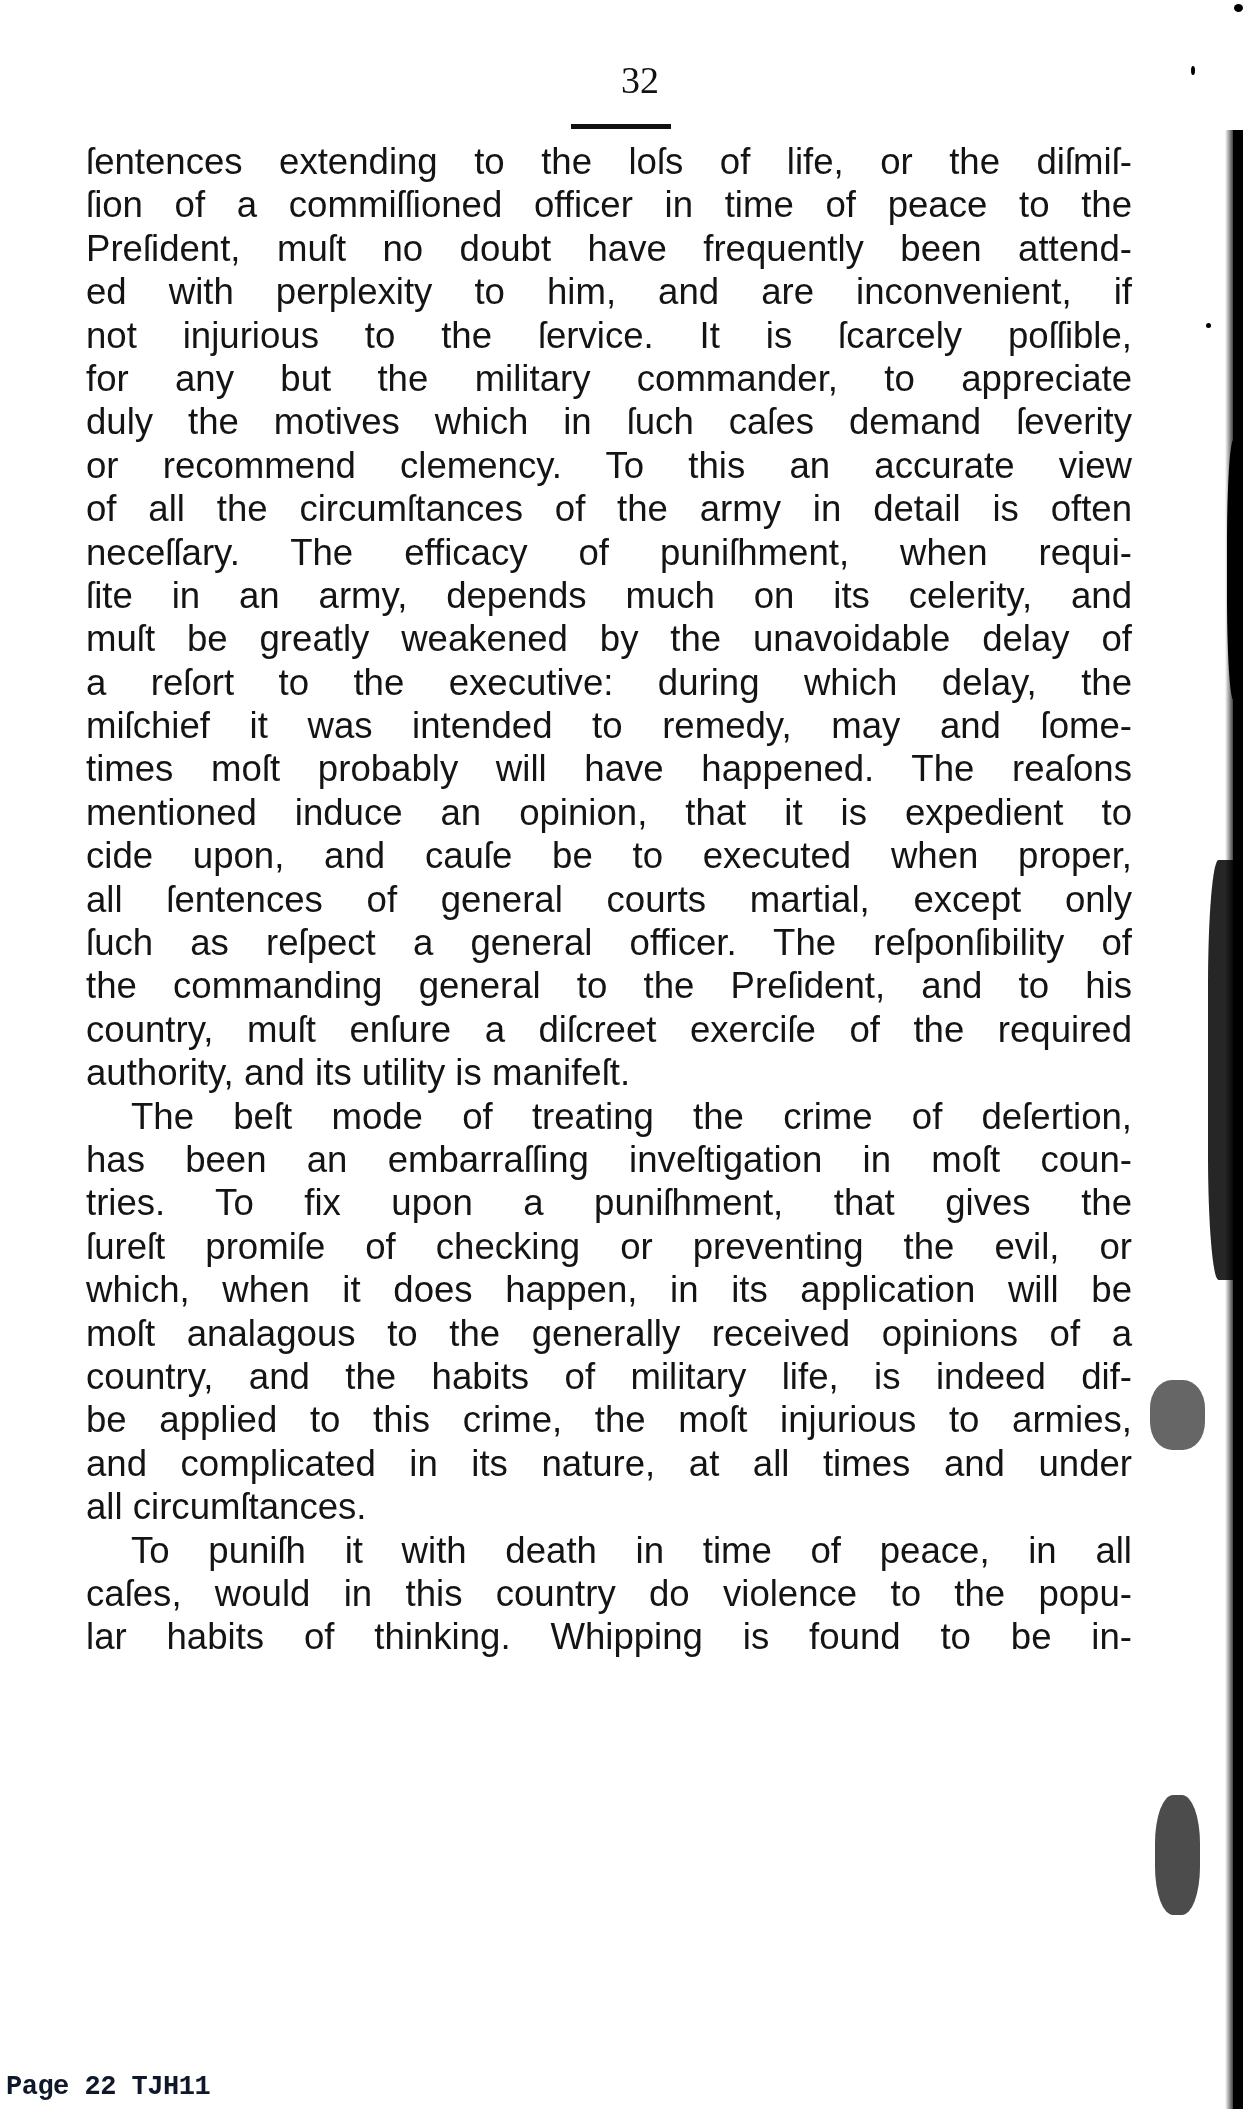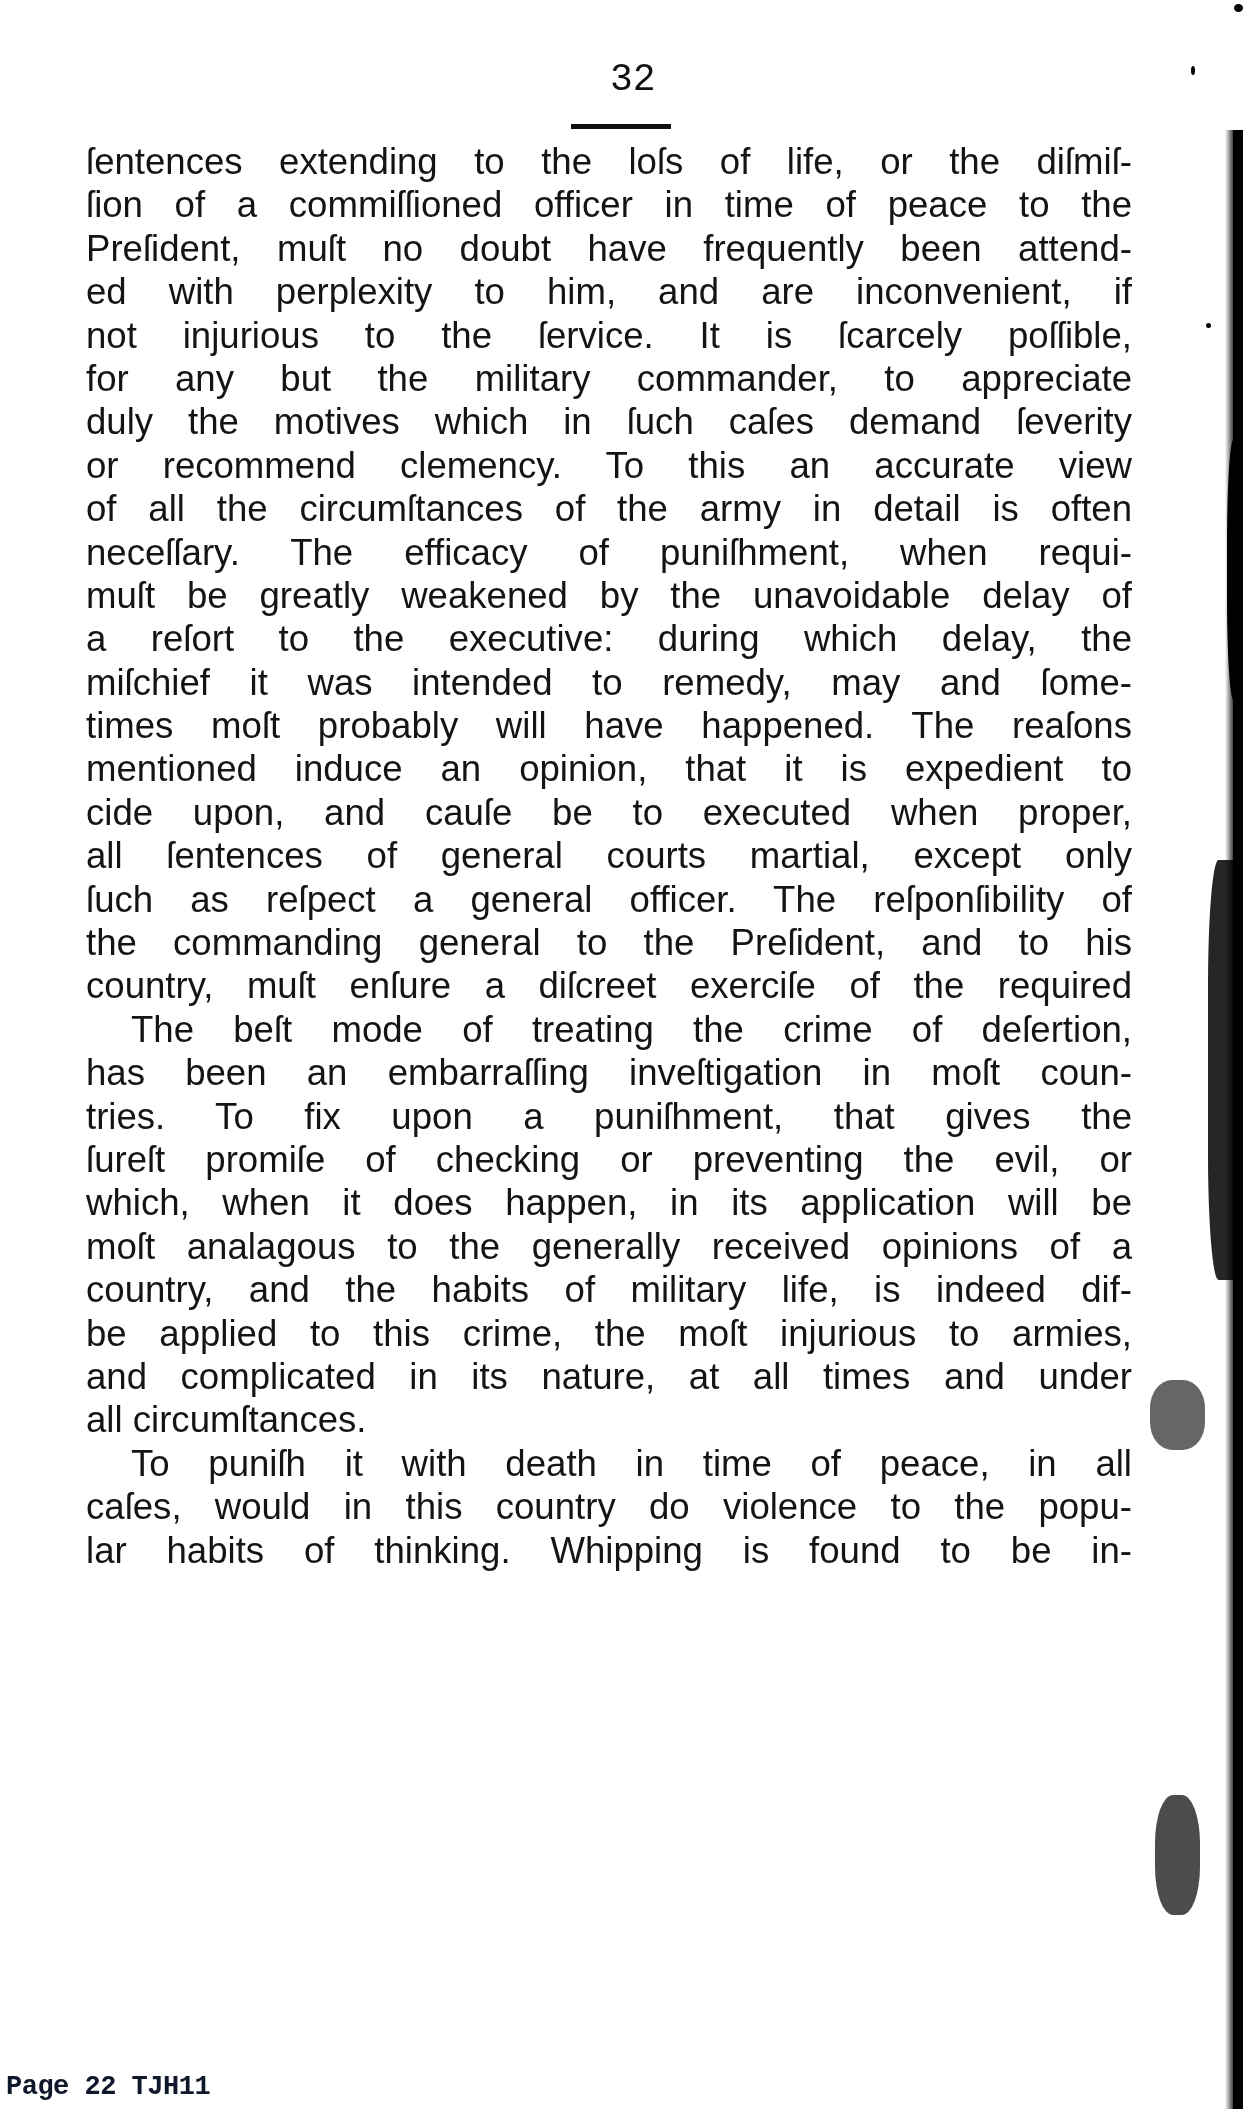--- a/index.html
+++ b/index.html
@@ -1,19 +1,19 @@
 <!DOCTYPE html>
 <html><head>
 <meta charset="utf-8">
 <style>
   html, body { margin: 0; padding: 0; background: #ffffff; }
   body { width: 1243px; height: 2109px; position: relative; overflow: hidden; }
   .page { position: absolute; left: 0; top: 0; width: 1243px; height: 2109px; background: #ffffff; }
-  .page-number { position: absolute; left: 610px; top: 58px; width: 60px; 
-    font-family: Liberation Mono, monospace; font-size: 38px; color: #111; }
+  .page-number { position: absolute; left: 610px; top: 58px; width: 60px; text-align: center;
+    font-family: Liberation Serif, serif; font-size: 38px; color: #111; }
   .rule { position: absolute; left: 571px; top: 124px; width: 100px; height: 5px; background: #111; }
   .text { position: absolute; left: 86px; top: 140px; width: 1046px;
     font-family: Liberation Sans, sans-serif; font-size: 36.6px; color: #141414; }
   .line { height: 43.4px; line-height: 43.4px; white-space: nowrap; text-align: justify; text-align-last: justify; }
   .line.last { text-align-last: left; }
   .line.indent { padding-left: 45px; }
   .footer { position: absolute; left: 6px; top: 2072px;
     font-family: Liberation Mono, monospace; font-weight: bold; font-size: 27px; color: #0f172a; letter-spacing: -0.5px; }
   .gutter { position: absolute; left: 1215px; top: 130px; width: 28px; height: 1979px; }
   .gutter .shadow { position: absolute; right: 0; top: 0; width: 18px; height: 100%;
@@ -32,30 +32,32 @@
       <div class="line">ſentences extending to the loſs of life, or the diſmiſ-</div>
       <div class="line">ſion of a commiſſioned officer in time of peace to the</div>
       <div class="line">Preſident, muſt no doubt have frequently been attend-</div>
       <div class="line">ed with perplexity to him, and are inconvenient, if</div>
       <div class="line">not injurious to the ſervice.  It is ſcarcely poſſible,</div>
       <div class="line">for any but the military commander, to appreciate</div>
       <div class="line">duly the motives which in ſuch caſes demand ſeverity</div>
       <div class="line">or recommend clemency.  To this an accurate view</div>
       <div class="line">of all the circumſtances of the army in detail is often</div>
       <div class="line">neceſſary.  The efficacy of puniſhment, when requi-</div>
+      <div class="line">ſite in an army, depends much on its celerity, and</div>
       <div class="line">muſt be greatly weakened by the unavoidable delay of</div>
       <div class="line">a reſort to the executive: during which delay, the</div>
       <div class="line">miſchief it was intended to remedy, may and ſome-</div>
       <div class="line">times moſt probably will have happened.  The reaſons</div>
       <div class="line">mentioned induce an opinion, that it is expedient to</div>
       <div class="line">cide upon, and cauſe be to executed when proper,</div>
       <div class="line">all ſentences of general courts martial, except only</div>
       <div class="line">ſuch as reſpect a general officer.  The reſponſibility of</div>
       <div class="line">the commanding general to the Preſident, and to his</div>
       <div class="line">country, muſt enſure a diſcreet exerciſe of the required</div>
+      <div class="line last">authority, and its utility is manifeſt.</div>
       <div class="line indent">The beſt mode of treating the crime of deſertion,</div>
       <div class="line">has been an embarraſſing inveſtigation in moſt coun-</div>
       <div class="line">tries.  To fix upon a puniſhment, that gives the</div>
       <div class="line">ſureſt promiſe of checking or preventing the evil, or</div>
       <div class="line">which, when it does happen, in its application will be</div>
       <div class="line">moſt analagous to the generally received opinions of a</div>
       <div class="line">country, and the habits of military life, is indeed dif-</div>
       <div class="line">be applied to this crime, the moſt injurious to armies,</div>
       <div class="line">and complicated in its nature, at all times and under</div>
       <div class="line last">all circumſtances.</div>

